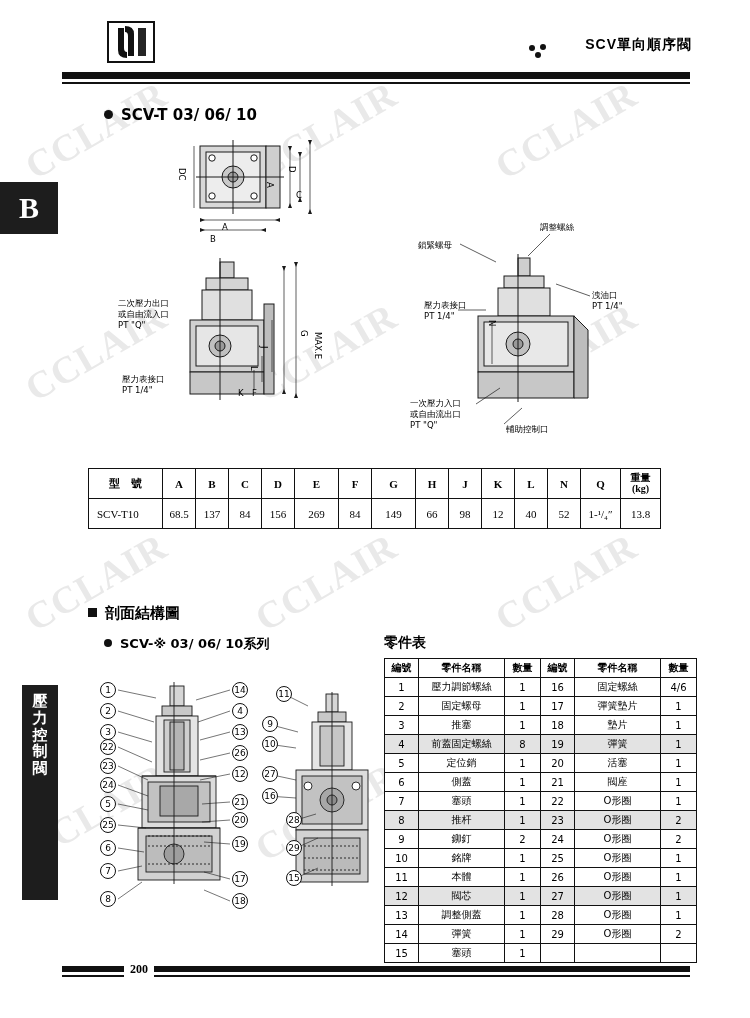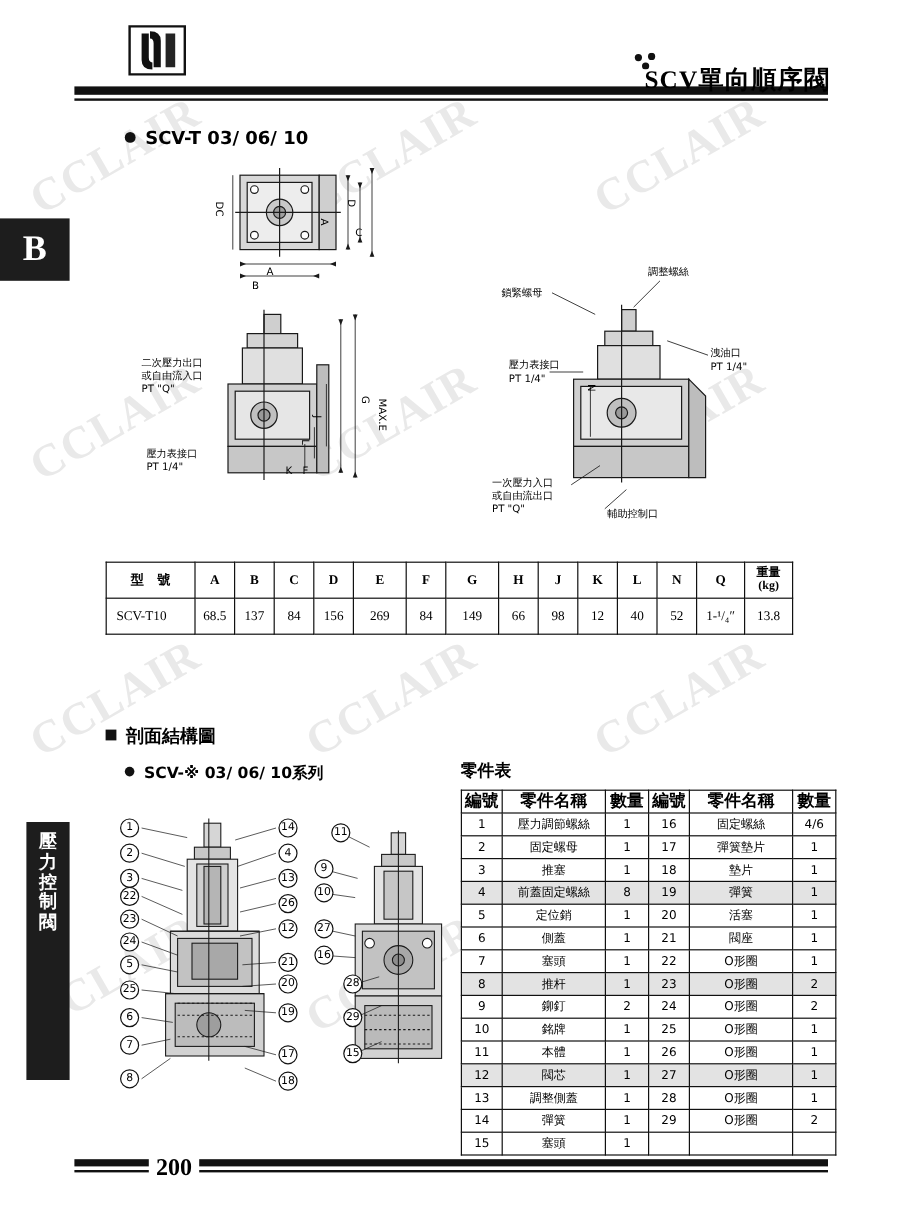--- a/index.html
+++ b/index.html
@@ -41,23 +41,23 @@
   .header-rule.thin {
     top: 82px; height: 2px;
   }
   .logo {
     position: absolute;
     left: 100px; top: 18px;
     width: 62px; height: 48px;
   }
   .header-title {
     position: absolute;
-    right: 58px; top: 52px;
-    font-family: Liberation Serif, serif;
-    font-size: 21px;
+    right: 58px; top: 36px;
+    font-family: Liberation Sans, sans-serif;
+    font-size: 14px;
     font-weight: bold;
     letter-spacing: 1px;
     white-space: nowrap;
   }
   .header-dots {
     position: absolute;
     right: 200px; top: 44px;
     width: 22px; height: 14px;
   }
 
@@ -179,21 +179,21 @@
     border: 1px solid #111;
     font-family: "DejaVu Sans", sans-serif;
     font-size: 10px;
     text-align: center;
     height: 19px;
     padding: 0 2px;
     background: #fff;
   }
   .parts-table .hd {
     font-weight: bold;
-    font-size: 14px;
+    font-size: 10px;
   }
   .parts-table .shade td { background: #e3e3e3; }
   .parts-table .c-no { width: 34px; }
   .parts-table .c-name { width: 86px; text-align: center; }
   .parts-table .c-qty { width: 36px; }
 
   .parts-title {
     position: absolute;
     left: 384px; top: 634px;
     font-family: "DejaVu Sans", sans-serif;
@@ -220,21 +220,21 @@
   .footer-rule {
     position: absolute;
     left: 62px; top: 966px; width: 628px; height: 6px;
     background: #111;
   }
   .footer-rule.thin { top: 975px; height: 2px; }
   .page-no {
     position: absolute;
     left: 124px; top: 962px;
     font-family: "Liberation Serif", serif;
-    font-size: 20px;
+    font-size: 12px;
     font-weight: bold;
     background:#fff;
     padding: 0 6px;
     z-index: 3;
   }
 </style>
 </head>
 <body>
 
 <div class="page">

